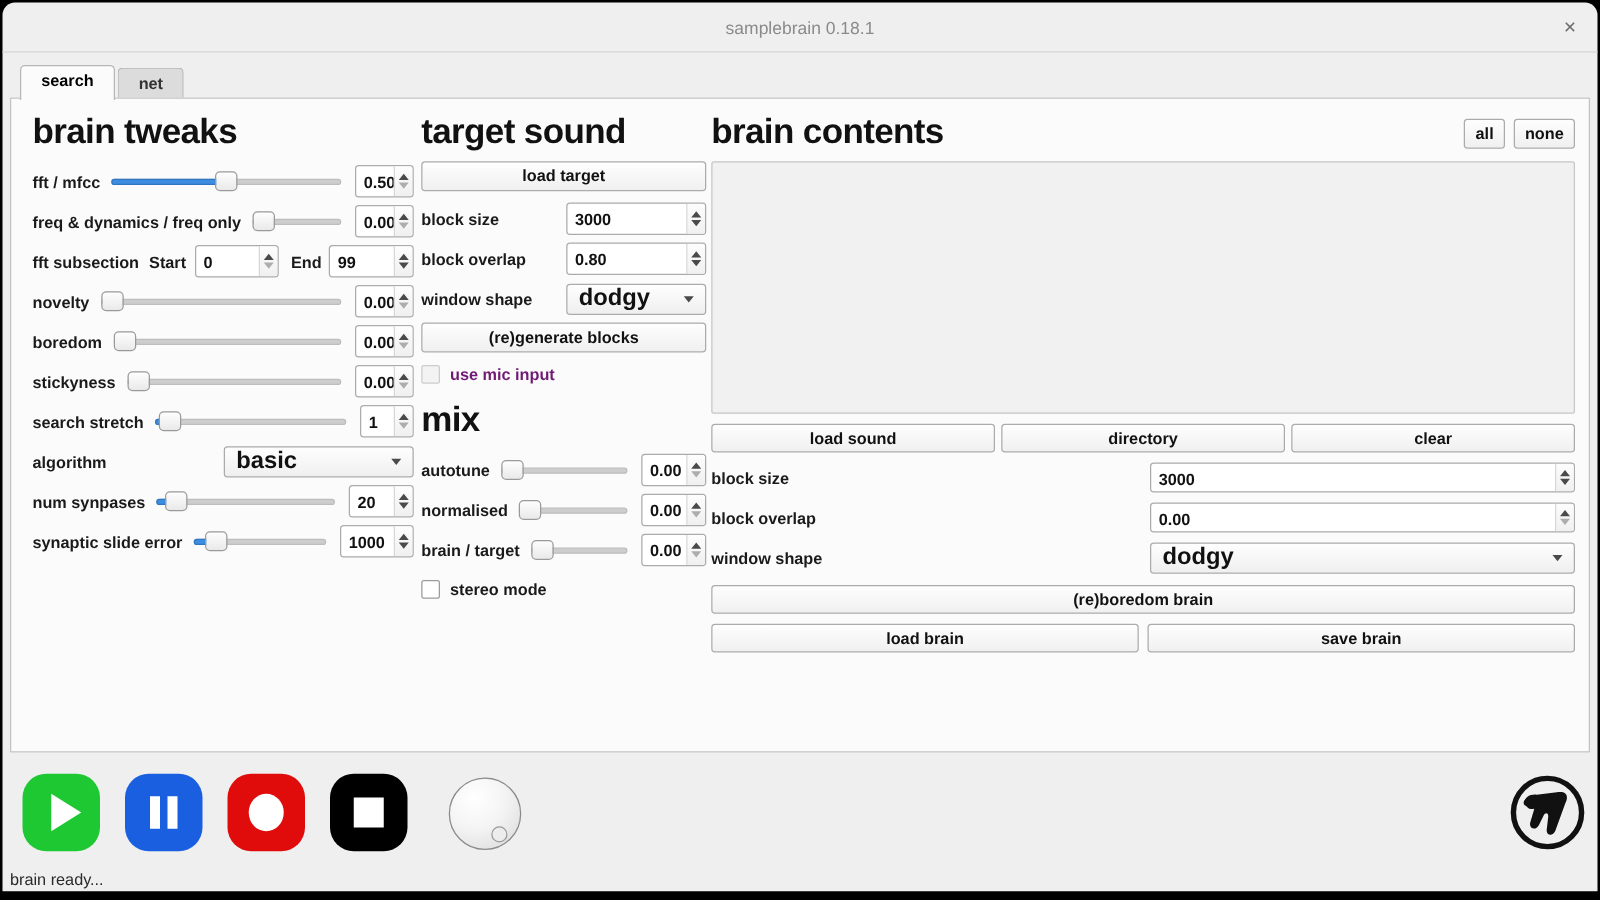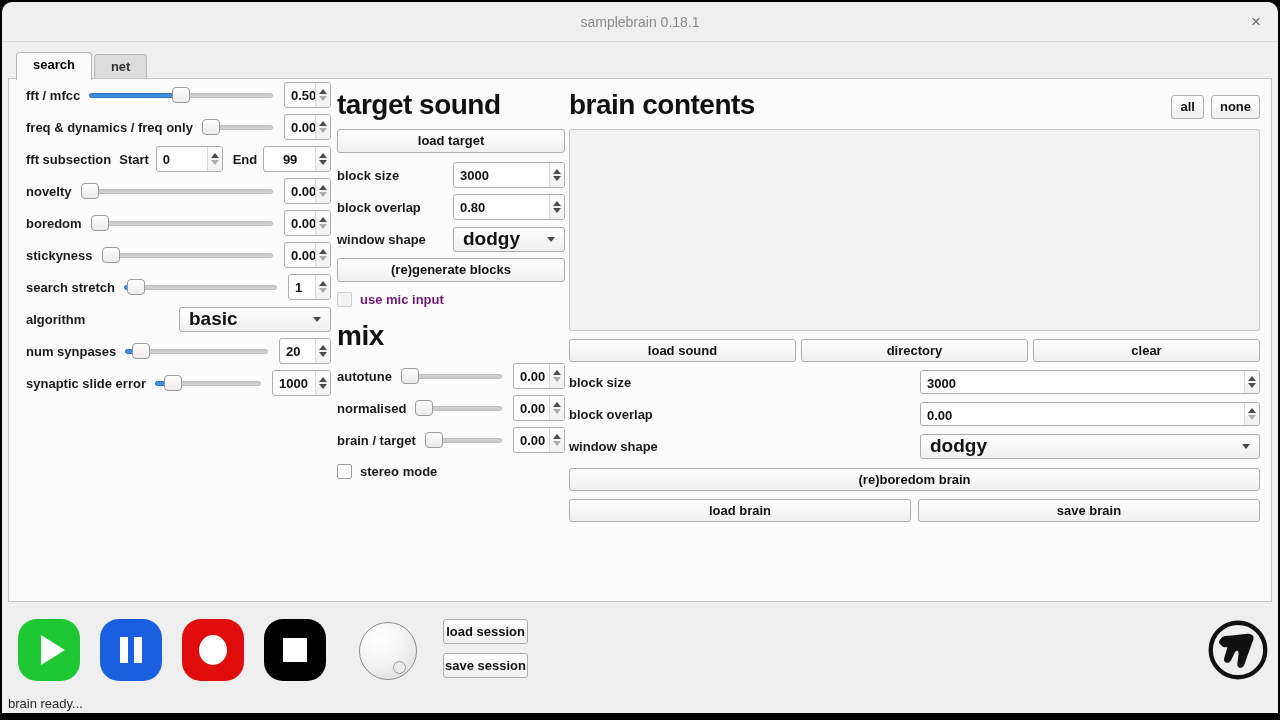--- a/index.html
+++ b/index.html
@@ -94,20 +94,21 @@
   </div>
 
   <div class="tabbar">
     <div class="tab active">search</div>
     <div class="tab inactive">net</div>
   </div>
 
   <div class="pane">
 
     <div class="col col1">
+      <h1 class="hd">brain tweaks</h1>
 
       <div class="row">
         <span class="lbl">fft / mfcc</span>
         <div class="slider">
           <div class="track"></div>
             <div class="fill" style="width: calc(50% + 0px);"></div>
             <div class="handle" style="left: calc(50% - 9px);"></div>
         </div>
         <div class="spin w47">
           <span class="val">0.50</span>
@@ -137,21 +138,21 @@
         <span class="lbl">fft subsection</span>
         <span class="lbl" style="margin-left:8px;">Start</span>
         <div class="spin w75" style="margin-left:7px;">
           <span class="val">0</span>
           <span class="arrows">
               <i class="tri-up"></i>
               <i class="tri-dn grey"></i>
             </span>
         </div>
         <span class="lbl" style="margin-left:10px;">End</span>
-        <div class="spin w76" style="margin-left:6px;text-align:center;">
+        <div class="spin w76" style="margin-left:6px;">
           <span class="val">99</span>
           <span class="arrows">
               <i class="tri-up"></i>
               <i class="tri-dn"></i>
             </span>
         </div>
       </div>
 
       <div class="row">
         <span class="lbl">novelty</span>
@@ -428,24 +429,20 @@
     <button class="tbtn" style="left:262px; background:#000000;">
       <svg width="62" height="62" viewBox="0 0 62 62">
         <rect x="19" y="19" width="24" height="24" fill="#ffffff"></rect>
       </svg>
     </button>
 
     <div class="knob">
       <div class="ind"></div>
     </div>
 
-    <div class="sessionbtns">
-      <button class="btn">load session</button>
-      <button class="btn">save session</button>
-    </div>
 
     <div class="aphex">
       <svg width="62" height="62" viewBox="0 0 100 100">
         <circle cx="50" cy="50" r="44" fill="none" stroke="#111" stroke-width="7"></circle>
         <path d="M22,40 C18,32 26,26 36,27 L62,24 C74,22 78,28 73,38 L60,74 C57,81 48,80 49,72 L51,55 C51,50 47,50 45,54 L39,66 C35,74 25,71 28,62 L33,45 C26,47 24,44 22,40 Z" fill="#111"></path>
         <ellipse cx="31" cy="36" rx="12" ry="7" fill="#111" transform="rotate(-10 31 36)"></ellipse>
       </svg>
     </div>
   </div>
 

